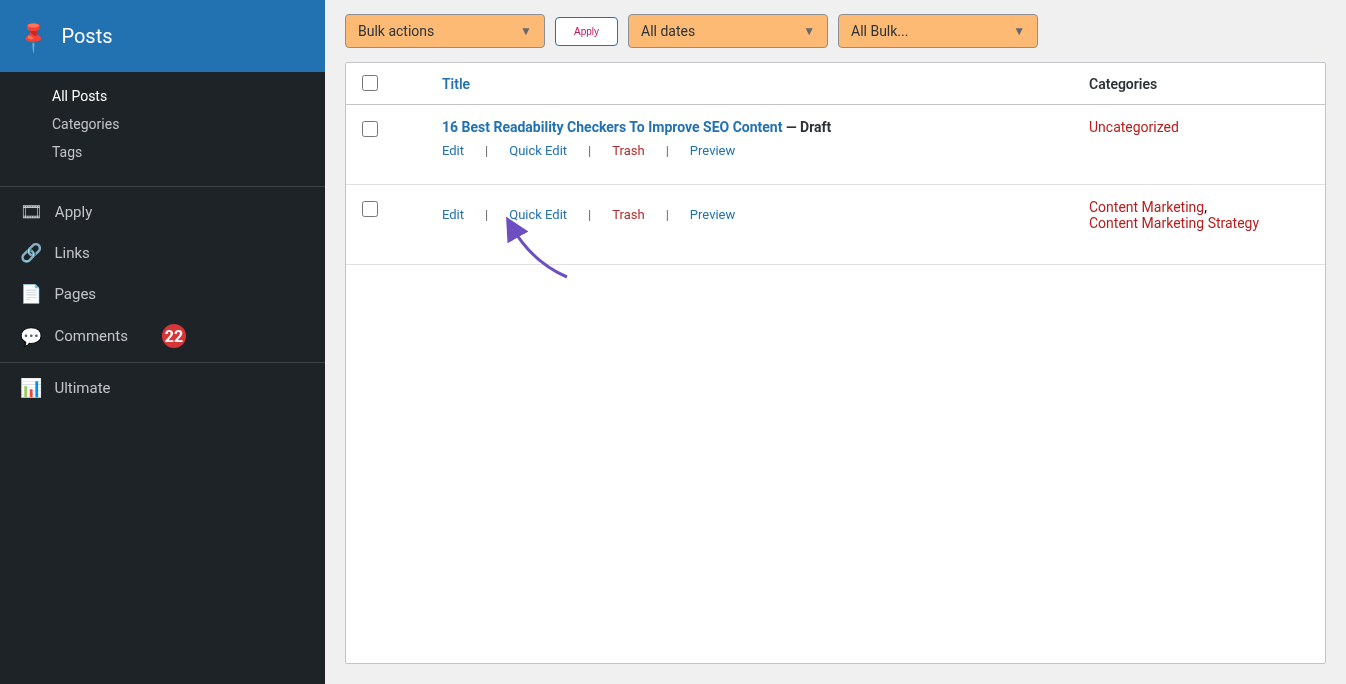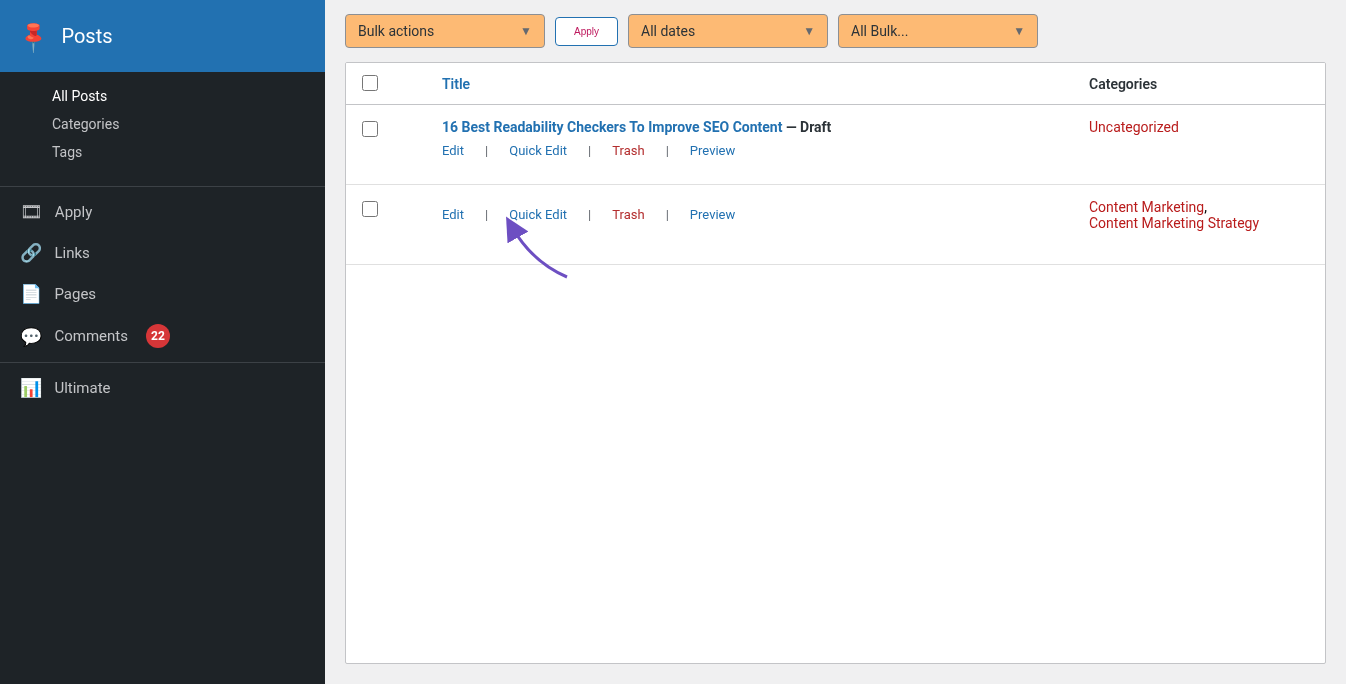--- a/index.html
+++ b/index.html
@@ -80,23 +80,23 @@
 
     .badge {
       background: #d63638;
       color: #fff;
       border-radius: 50%;
       width: 24px;
       height: 24px;
       display: inline-flex;
       align-items: center;
       justify-content: center;
-      font-size: 12px;
+      font-size: 16px;
       font-weight: 700;
-      margin-left: 6px;
+      margin-left: 22px;
     }
 
     
     #main {
       flex: 1;
       display: flex;
       flex-direction: column;
       background: #f0f0f1;
       overflow: hidden;
     }

